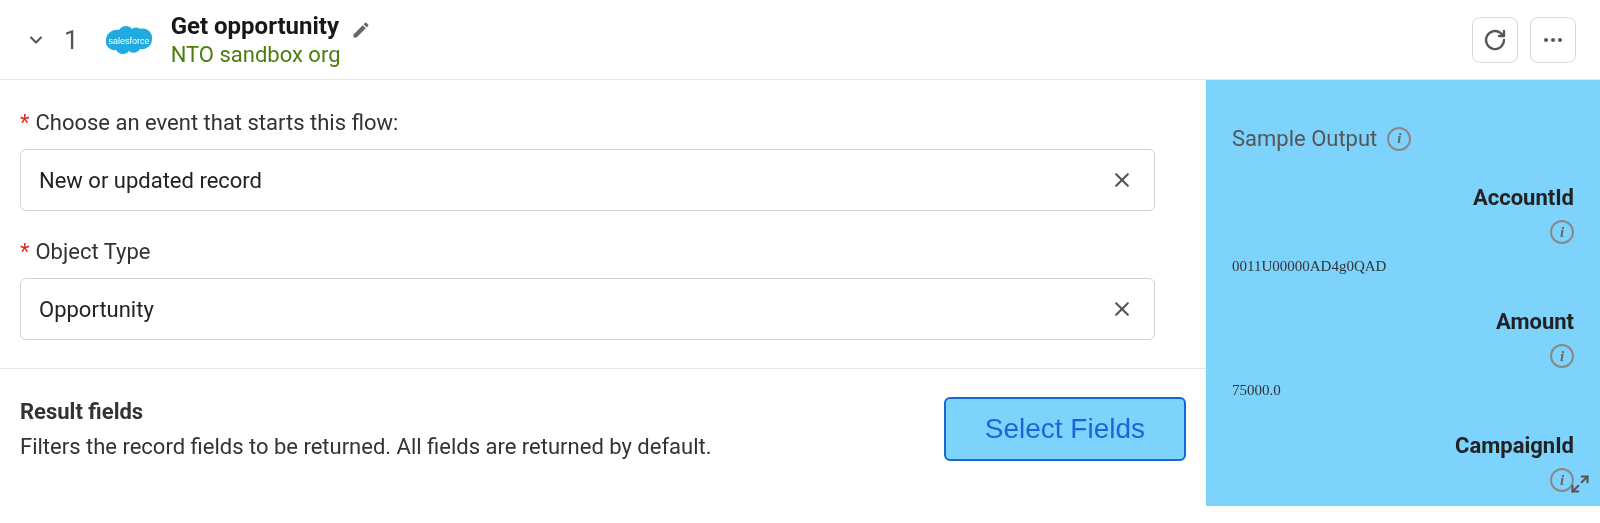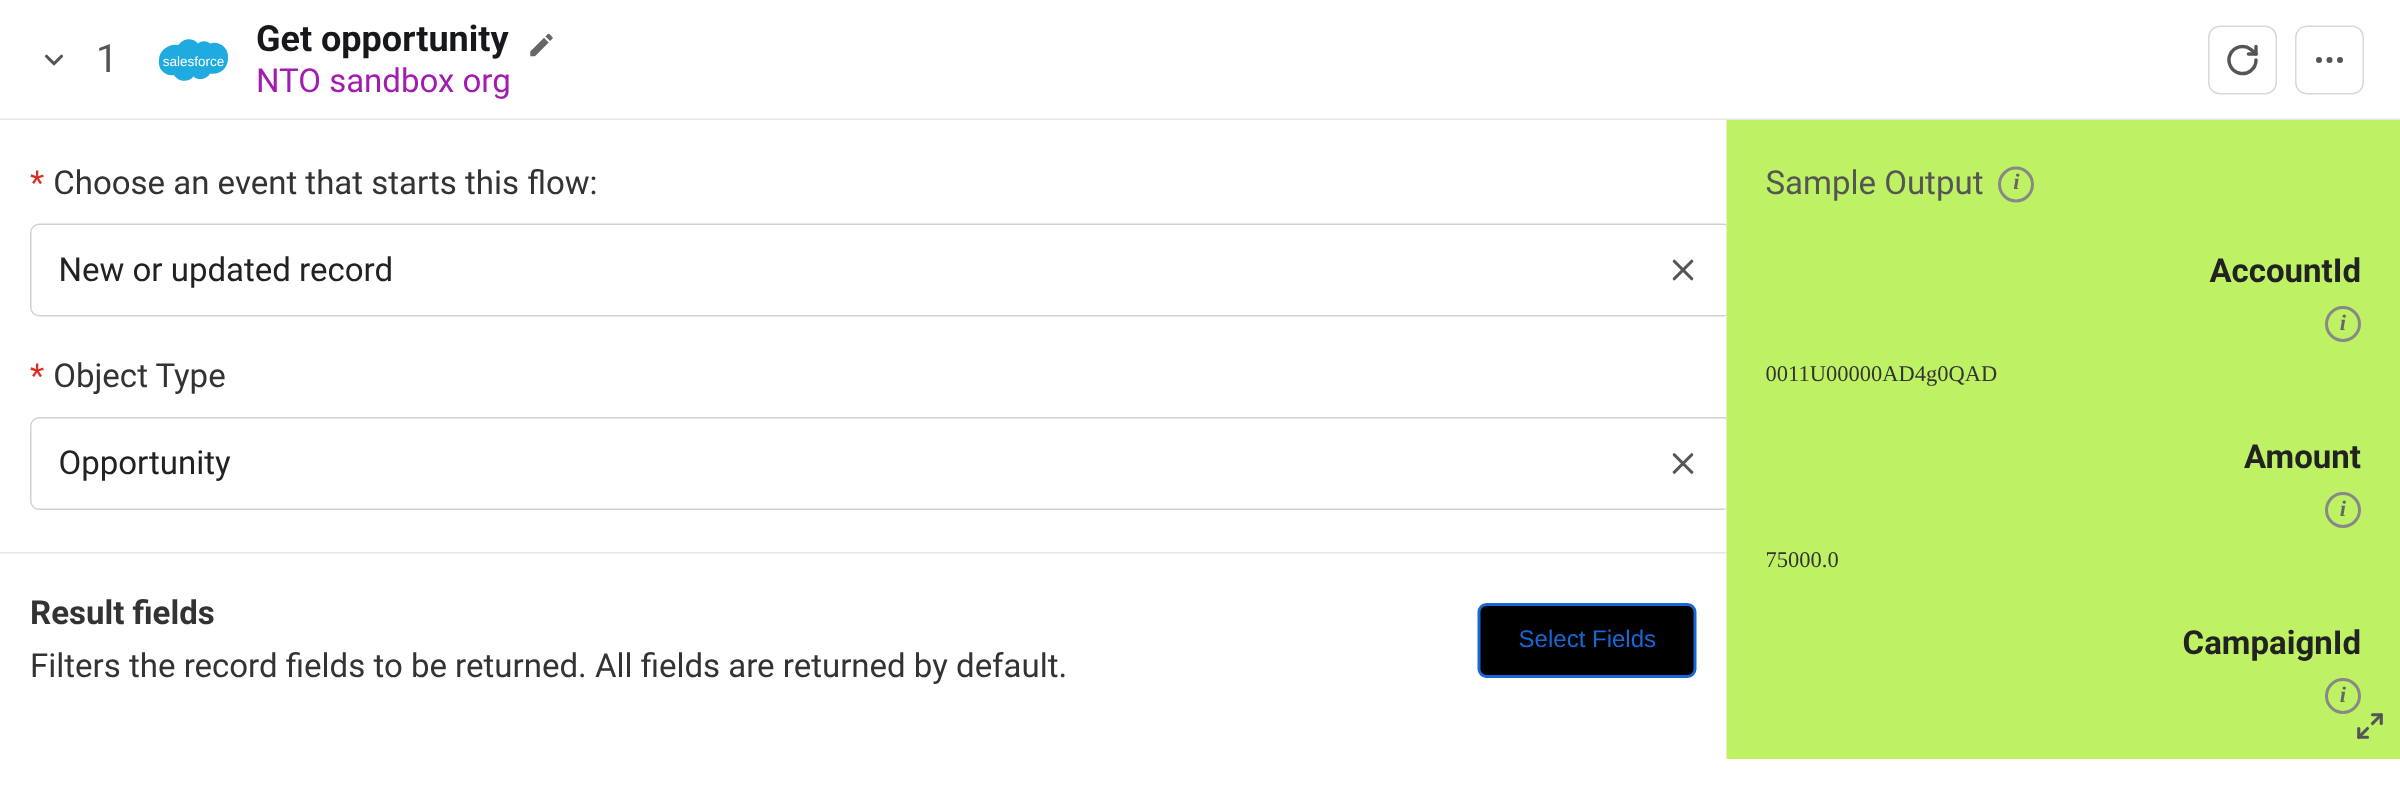--- a/index.html
+++ b/index.html
@@ -32,21 +32,21 @@
     margin-right: 22px;
   }
   .cloud-icon {
     width: 56px; height: 40px;
     display: flex; align-items: center; justify-content: flex-end;
     margin-right: 14px;
   }
   .title-block { display: flex; flex-direction: column; }
   .title-row { display: flex; align-items: flex-end; gap: 12px; }
   .step-title { font-size: 24px; font-weight: 700; color: #16181b; }
-  .step-sub   { font-size: 22px; color: #a21caf; margin-top: 2px; }
+  .step-sub   { font-size: 22px; color: #4d7c0f; margin-top: 2px; }
   .edit-icon { color: #666; cursor: pointer; display:flex; }
 
   .header-spacer { flex: 1; }
   .hdr-btn {
     width: 46px; height: 46px;
     border: 1px solid #d7d9dc;
     border-radius: 8px;
     background: #fff;
     display: flex; align-items: center; justify-content: center;
     color: #555;
@@ -112,33 +112,33 @@
   .result-title {
     font-size: 22px; font-weight: 700; color: #333;
     margin-bottom: 10px;
   }
   .result-desc {
     font-size: 22px; color: #333;
   }
   .select-fields-btn {
     border: 2px solid #1768d6;
     color: #1768d6;
-    background: #000000;
-    font-size: 16px;
-    padding: 14px 25px;
+    background: #7dd3fc;
+    font-size: 28px;
+    padding: 14px 39px;
     border-radius: 6px;
     cursor: pointer;
     font-weight: 500;
   }
 
   
   .sidebar {
-    width: 449px;
-    background: #bef264;
-    padding: 30px 26px 0 26px;
+    width: 394px;
+    background: #7dd3fc;
+    padding: 46px 26px 0 26px;
     position: relative;
     overflow: hidden;
   }
   .sb-title {
     font-size: 22px; color: #555;
     display: flex; align-items: center; gap: 10px;
     margin-bottom: 34px;
   }
   .sb-item { margin-bottom: 34px; }
   .sb-key {

